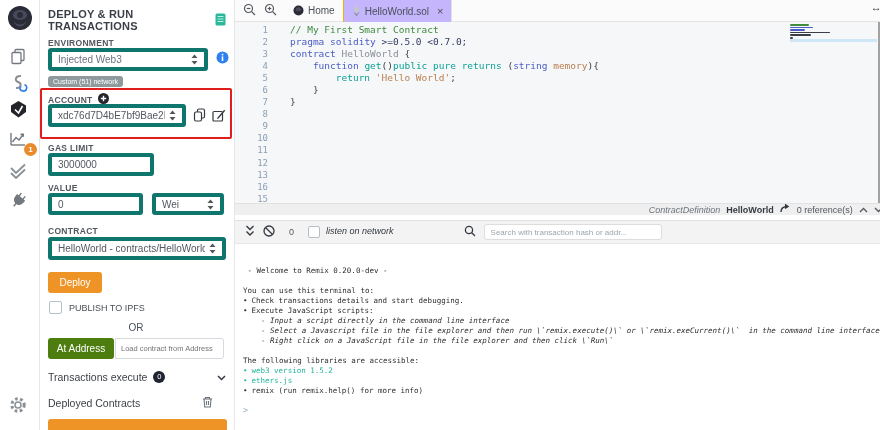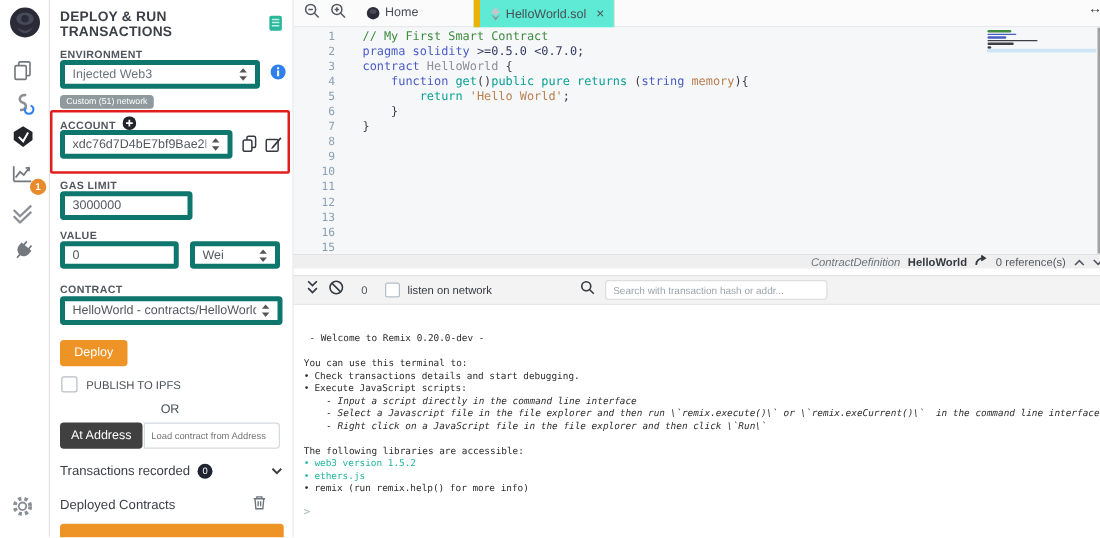--- a/index.html
+++ b/index.html
@@ -30,21 +30,21 @@
   .title-row { position:absolute; top:8px; left:8px; right:8px; display:flex;
     justify-content:space-between; align-items:center; }
   .panel-title { font-size:11px; font-weight:bold; color:#3b3f46; letter-spacing:.2px; }
   .net-badge { position:absolute; top:76px; left:8px; background:#8e9a9e; color:#fff;
     font-size:7px; padding:2px 5px; border-radius:3px; }
   .hl-red { position:absolute; left:0; top:88px; width:192px; height:51px;
     border:2px solid #e01e1e; border-radius:2px; pointer-events:none; }
   .btn { border:none; border-radius:3px; color:#fff; font-size:10px; cursor:pointer;
     display:inline-block; text-align:center; }
   .btn-deploy { position:absolute; top:272px; left:8px; width:54px; height:21px; background:#ee9427; }
-  .btn-ataddr { position:absolute; top:338px; left:8px; width:66px; height:21px; background:#404040; }
+  .btn-ataddr { position:absolute; top:338px; left:8px; width:66px; height:21px; background:#4d7c0f; }
   .ataddr-inp { position:absolute; top:338px; left:75px; width:109px; height:21px;
     border:1px solid #d5dadf; border-radius:0 3px 3px 0; font-size:7.5px; color:#adb5bd;
     line-height:19px; padding:0 5px; white-space:nowrap; overflow:hidden; }
   .chk { width:13px; height:13px; border:1px solid #b6bec6; border-radius:2px;
     background:#fff; display:inline-block; cursor:pointer; flex:none; }
   .publish-row { position:absolute; top:301px; left:9px; display:flex; align-items:center; gap:7px;
     font-size:9px; color:#495057; }
   .or-row { position:absolute; top:322px; left:8px; width:176px; text-align:center;
     font-size:10px; color:#495057; }
   .tx-row { position:absolute; top:371px; left:8px; right:8px; display:flex;
@@ -56,22 +56,22 @@
   .toast { position:absolute; top:419px; left:8px; width:179px; height:11px;
     background:#ee9427; border-radius:3px 3px 0 0; }
 
   
   .main { position:relative; flex:1; height:430px; display:flex; flex-direction:column; }
   .tabbar { position:relative; height:22px; background:#fbfbfb; border-bottom:1px solid #e2e4e6;
     display:flex; align-items:stretch; flex:none; }
   .zoombtns { display:flex; align-items:center; gap:8px; padding:0 8px; }
   .tab { display:flex; align-items:center; gap:4px; padding:0 8px; font-size:10px;
     color:#495057; cursor:pointer; }
-  .tab.active { background:#5eead4; border-left:5px solid #eab308; border-right:1px solid #dfe1e3;
-    margin-bottom:-1px;margin-left:36px; }
+  .tab.active { background:#c4b5fd; border-left:1px solid #eab308; border-right:1px solid #dfe1e3;
+    margin-bottom:-1px; }
   .tab .close { font-size:11px; color:#495057; margin-left:4px; cursor:pointer; }
   .resize-h { position:absolute; right:6px; top:1px; font-size:11px; color:#343a40; cursor:pointer; }
 
   .editor { position:relative; height:181px; background:#f6f7f9; overflow:hidden;
     font-family:"DejaVu Sans Mono", monospace; flex:none; }
   .gutter { position:absolute; left:0; top:2px; width:47px; text-align:right;
     padding-right:14px; color:#8aa0b4; font-size:9px; }
   .codebox { position:absolute; left:55px; top:2px; right:20px; font-size:9.5px; }
   .code-line, .gut-line { height:12.05px; line-height:12.05px; white-space:pre; }
   .tk-com { color:#3f8b3f; } .tk-kw { color:#4a5cc5; } .tk-fn { color:#0aa195; }
@@ -86,21 +86,21 @@
     align-items:center; justify-content:flex-end; gap:6px; font-size:9px; color:#53575f;
     padding-right:5px; flex:none; }
   .refbar .rtype { font-style:italic; color:#6c757d; }
   .refbar .rname { font-weight:bold; color:#343a40; }
   .drag-gap { height:5px; background:#fff; flex:none; }
 
   .termbar { height:24px; background:#f3f3f3; border-top:1px solid #e0e0e0;
     border-bottom:1px solid #e7e7e7; display:flex; align-items:center; gap:8px;
     padding:0 10px; flex:none; }
   .termbar .cnt { font-size:9px; color:#53575f; margin:0 6px; }
-  .listen { display:flex; align-items:center; gap:6px; font-size:9px; color:#343a40; }
+  .listen { display:flex; gap:6px; font-size:9px; color:#343a40;font-style:italic; }
   .term-search { width:178px; height:16px; border:1px solid #ddd; border-radius:3px;
     background:#fff; font-size:8px; color:#9aa5ad; padding:0 6px;
     font-family:"Liberation Sans", sans-serif; }
   .term-search::placeholder { color:#9aa5ad; }
 
   .termout { flex:1; background:#fff; font-family:"DejaVu Sans Mono", monospace;
     font-size:7.5px; color:#2d2d2d; padding:22px 8px 0 8px; overflow:hidden; }
   .tline { height:10px; line-height:10px; white-space:pre; }
   .tline.italic { font-style:italic; }
   .tline.link, .tline.link .blt { color:#21b59c; }
@@ -260,21 +260,21 @@
       <span class="chk"></span>
       <span>PUBLISH TO IPFS</span>
     </div>
 
     <div class="or-row">OR</div>
 
     <button class="btn btn-ataddr">At Address</button>
     <input class="ataddr-inp" placeholder="Load contract from Address" style="">
 
     <div class="tx-row">
-      <span>Transactions recorded</span>
+      <span>Transactions execute</span>
       <span class="count-badge">0</span>
       <span style="margin-left:auto">
         <svg width="9" height="6" viewBox="0 0 9 6" fill="none" stroke="#343a40" stroke-width="1.5">
             <polyline points="1,1 4.5,4.5 8,1"></polyline>
           </svg>
       </span>
     </div>
 
     <div class="dep-row">
       <span>Deployed Contracts</span>

